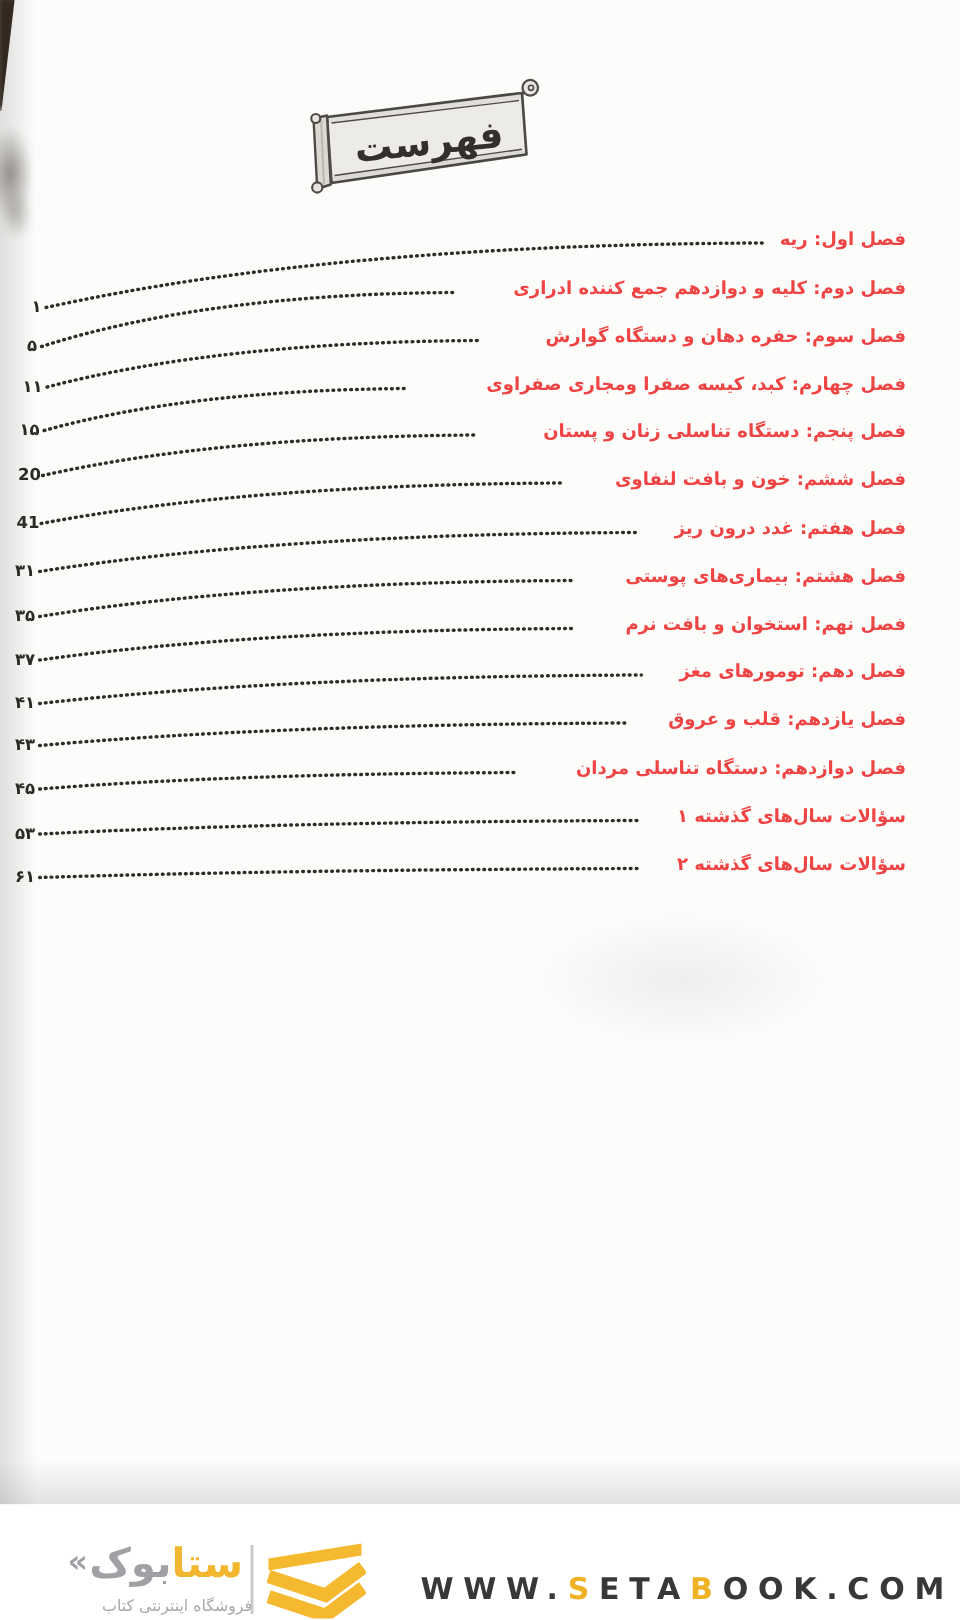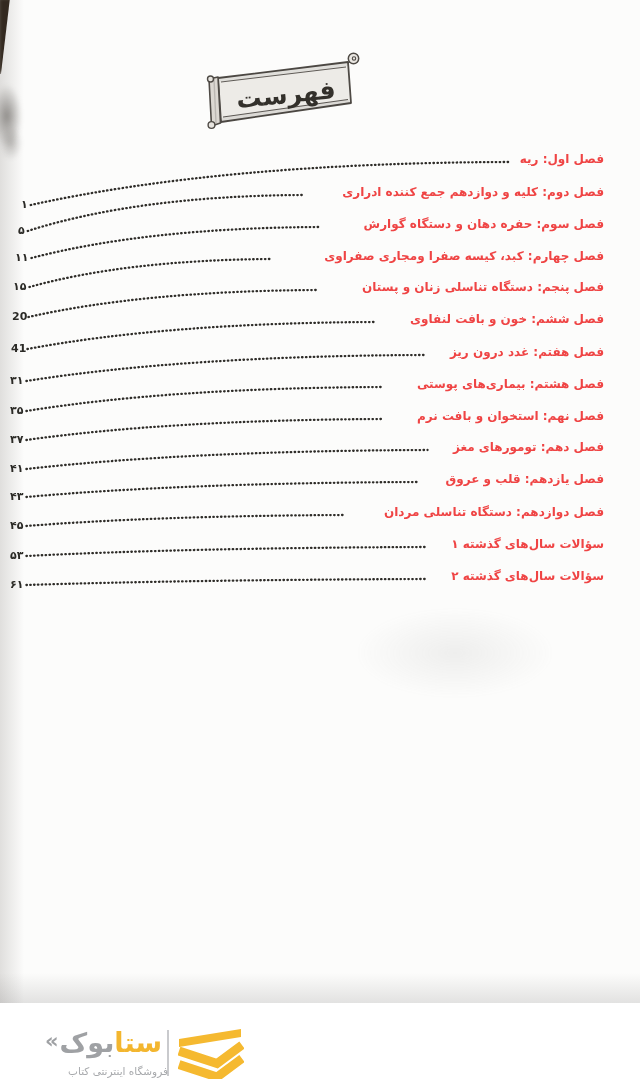--- a/index.html
+++ b/index.html
@@ -169,15 +169,16 @@
         <polyline points="1,39.5 39,52 64,33.5" fill="none" stroke="#f5b930" stroke-width="9"></polyline>
       </svg>
       <div class="logo-divider"></div>
       <div class="wordmark">
         <span class="wm-guillemet">«</span>
         <span class="wm-gray">بوک</span>
         <span class="wm-accent">ستا</span>
       </div>
       <div class="logo-tagline">فروشگاه اینترنتی کتاب</div>
     </div>
+    <div class="website" id="website"><span class="seg-dark">WWW.</span><span class="seg-accent">S</span><span class="seg-dark">ETA</span><span class="seg-accent">B</span><span class="seg-dark">OOK.COM</span></div>
   </div>
 
 </div>
 
 </body></html>

